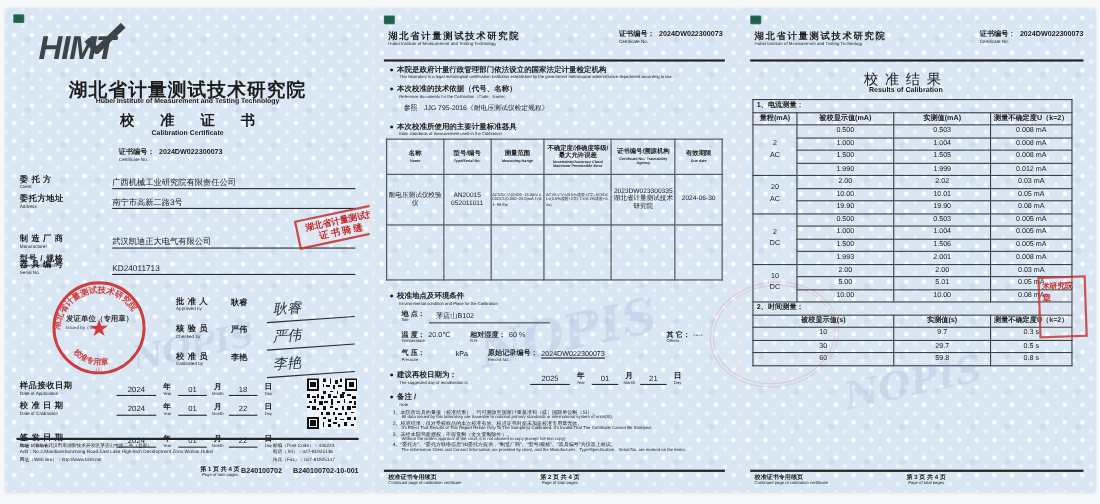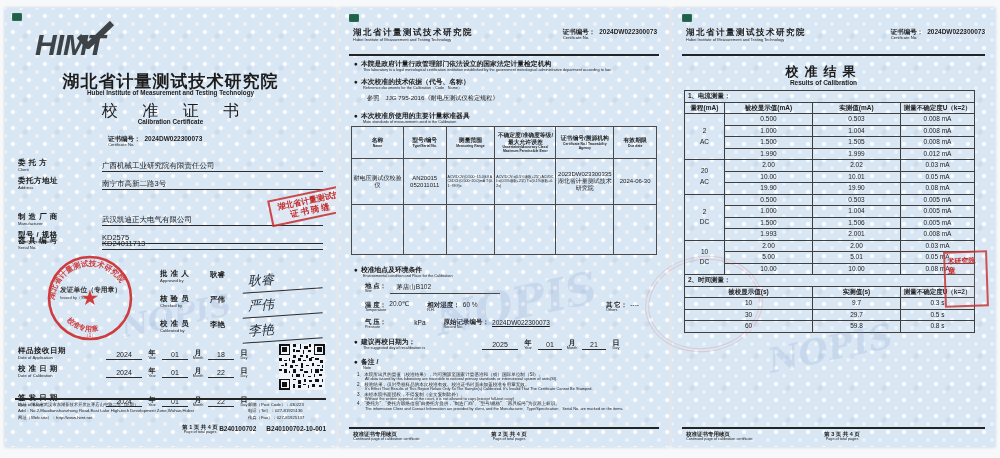--- a/index.html
+++ b/index.html
@@ -14,21 +14,21 @@
     radial-gradient(circle,rgba(120,160,205,.12) 2.4px,rgba(120,160,205,0) 3px);
   background-size:16px 16px,16px 16px,32px 32px;
   background-position:0 0,8px 8px,4px 12px;
   box-shadow:0 0 3px rgba(60,90,130,.25)}
 .p1{left:5px;width:331px}.p2{left:339px;width:330px}.p3{left:672px;width:323px}
 .corner{width:10px;height:8px;background:#20614b;border-radius:1px;box-shadow:inset 0 0 1px #9cc}
 .logo-txt{font-style:italic;font-weight:900;font-size:30px;letter-spacing:-1px;color:#3d4347;font-family:"Liberation Sans",sans-serif}
 .tc{text-align:center}
 .cn17{font-size:17px;font-weight:bold;letter-spacing:1px}
 .en6{font-size:6.3px;font-weight:bold}
-.title2{font-size:16px;font-weight:normal;letter-spacing:10px}
+.title2{font-size:13px;font-weight:bold;letter-spacing:10px}
 .f-row{position:absolute;left:13px;right:13px;display:flex;align-items:flex-end;height:16px}
 .f-lab{width:84px}
 .lab-cn{font-size:7.5px;font-weight:bold;letter-spacing:.5px;line-height:8px}
 .lab-en{font-size:4.2px;color:#222;line-height:5px}
 .f-val{flex:1;border-bottom:1px solid #2b2b2b;text-align:left;font-size:7.5px;padding-bottom:1px;line-height:9px}
 .pp-row{position:absolute;left:155px;right:14px;display:flex;height:21px}
 .pp-lab{width:50px}
 .pp-name{width:32px;font-size:7.5px;font-weight:bold;padding-bottom:1px}
 .pp-sig{flex:1;border-bottom:1px solid #2b2b2b;font-family:"DejaVu Serif",serif;font-style:italic;
   font-size:13px;color:#26303b;transform:rotate(-4deg);padding-bottom:1px;padding-left:6px}
@@ -130,21 +130,20 @@
           <div class="lab-cn">制 造 厂 商</div>
           <div class="lab-en">Manufacturer</div>
         </div>
       <div class="f-val">武汉凯迪正大电气有限公司</div>
     </div>
     <div class="f-row" style="top:220px">
       <div class="f-lab">
           <div class="lab-cn">型号 / 规格</div>
           <div class="lab-en">Type/Specification</div>
         </div>
-      <div class="f-val">KD2575</div>
     </div>
     <div class="f-row" style="top:226px">
       <div class="f-lab">
           <div class="lab-cn">器 具 编 号</div>
           <div class="lab-en">Serial No.</div>
         </div>
       <div class="f-val">KD24011713</div>
     </div>
 
     <div class="straddle">
@@ -505,21 +504,21 @@
       <div style="display:flex;gap:4px">
         <div>
           <div class="certno-cn">证书编号：</div>
           <div class="certno-en">Certificate No.</div>
         </div>
         <div class="certno-cn">2024DW022300073</div>
       </div>
     </div>
     <div class="abs rule" style="left:10px;right:10px;top:46px"></div>
 
-    <div class="abs tc" style="left:0;right:20px;top:55px;font-size:13px;font-weight:bold;letter-spacing:6px">校准结果</div>
+    <div class="abs tc" style="left:0;right:20px;top:55px;font-size:13px;font-weight:normal;letter-spacing:6px">校准结果</div>
     <div class="abs tc" style="left:0;right:20px;top:71px;font-size:6.5px;font-weight:bold">Results of Calibration</div>
 
     <table class="res">
       <colgroup>
           <col style="width:40px">
           <col style="width:88px">
           <col style="width:88px">
           <col style="width:74px">
         </colgroup>
       <tbody>

